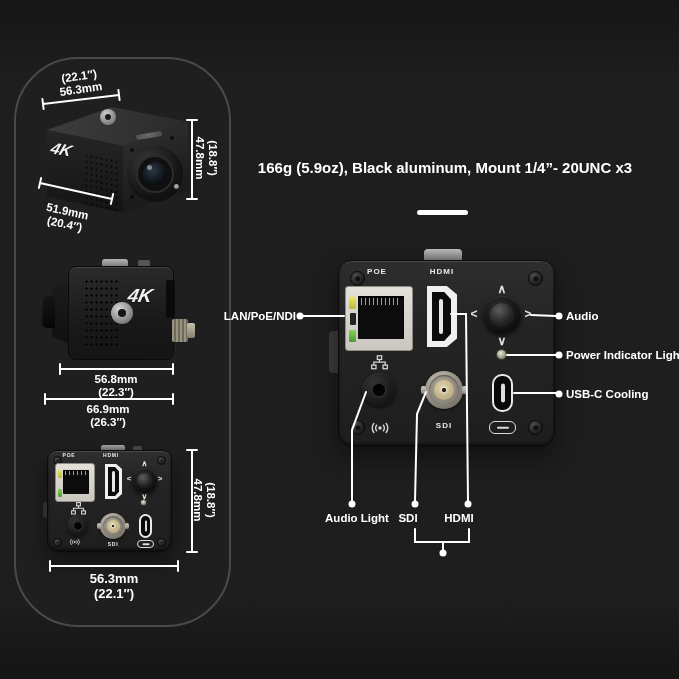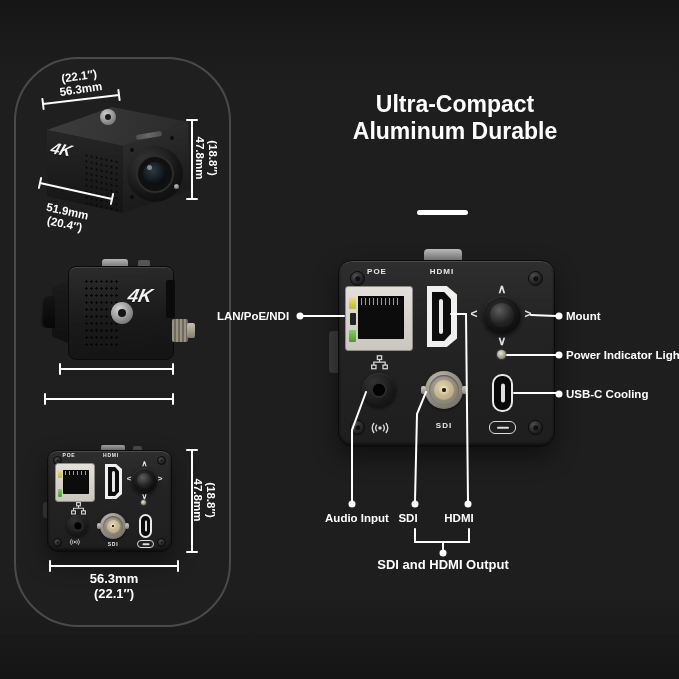--- a/index.html
+++ b/index.html
@@ -45,24 +45,21 @@
   .usbicon i{position:absolute;left:50%;top:50%;transform:translate(-50%,-50%);background:#dcdcda;border-radius:1.5px;}
   .plabel{position:absolute;font-weight:bold;color:#e9e9e9;text-align:center;letter-spacing:1px;}
   .dots{background-image:radial-gradient(circle,#060606 1.1px,transparent 1.35px);}
   .logo4k{position:absolute;font-weight:bold;font-style:italic;color:#f2f2f2;text-shadow:0 1px 1px rgba(0,0,0,.6);}
 </style>
 </head>
 <body>
 
 <div class="canvas">
 
-  <div class="abs ctr" style="left:235px;top:91px;width:440px;font-size:23px;line-height:27px;font-weight:bold;">
-    <div>Ultra-Compact</div>
-    <div>Aluminum Durable</div>
-  </div>
+  <div class="abs ctr" style="left:215px;top:159px;width:460px;font-size:15px;font-weight:bold;">166g (5.9oz), Black aluminum, Mount 1/4”- 20UNC x3</div>
   <div class="abs" style="left:417px;top:210px;width:51px;height:5px;background:#fff;border-radius:3px;"></div>
 
   <div class="pill"></div>
 
   <div class="abs" style="left:47px;top:107px;width:141px;height:39px;background:linear-gradient(100deg,#3d3d3d,#2a2a2a);clip-path:polygon(0 59%,46% 0,100% 38%,54% 100%);"></div>
   <div class="abs" style="left:47px;top:130px;width:76px;height:83px;background:linear-gradient(180deg,#262626,#141414);clip-path:polygon(0 0,100% 19%,100% 100%,0 80%);"></div>
   <div class="abs dots" style="left:84px;top:152px;width:36px;height:52px;background-size:5px 6px;transform:skewY(12deg);transform-origin:left top;"></div>
   <div class="abs" style="left:123px;top:122px;width:67px;height:91px;background:linear-gradient(160deg,#323232,#1b1b1b 75%);clip-path:polygon(0 26%,97% 0,100% 75%,0 100%);"></div>
   <div class="abs" style="left:100px;top:109px;width:16px;height:16px;border-radius:50%;background:radial-gradient(circle at 38% 32%,#cfcfcf,#7e7e7e 70%);">
       <div class="abs" style="left:5px;top:5px;width:6px;height:6px;border-radius:50%;background:#1a1a1a;"></div>
@@ -98,20 +95,28 @@
   <div class="abs" style="left:68px;top:266px;width:104px;height:92px;border-radius:8px;border:1px solid #0a0a0a;background:linear-gradient(175deg,#2c2c2c,#191919 60%,#141414);box-shadow:inset 0 1px 0 rgba(255,255,255,.12);"></div>
   <div class="abs dots" style="left:84px;top:278px;width:36px;height:70px;background-size:5px 7px;"></div>
   <div class="logo4k" style="left:128px;top:285px;font-size:19px;transform:skewX(-12deg);">4K</div>
   <div class="abs" style="left:111px;top:302px;width:22px;height:22px;border-radius:50%;background:radial-gradient(circle at 38% 32%,#d6d6d6,#8a8a8a 60%,#5c5c5c);">
     <div class="abs" style="left:7px;top:7px;width:8px;height:8px;border-radius:50%;background:#141414;"></div>
     </div>
   <div class="abs" style="left:166px;top:280px;width:9px;height:38px;background:#0b0b0b;border-radius:2px;"></div>
   <div class="abs" style="left:172px;top:319px;width:16px;height:23px;background:repeating-linear-gradient(90deg,#98937f 0 2px,#6f6a5c 2px 4px);border-radius:2px;"></div>
   <div class="abs" style="left:187px;top:323px;width:8px;height:15px;background:linear-gradient(#c4bfae,#877f6c);border-radius:2px;"></div>
 
+  <div class="dimtxt" style="left:76px;top:373px;width:80px;">
+    <div>56.8mm</div>
+    <div>(22.3″)</div>
+  </div>
+  <div class="dimtxt" style="left:68px;top:403px;width:80px;">
+    <div>66.9mm</div>
+    <div>(26.3″)</div>
+  </div>
 
   <div class="abs" style="left:101px;top:445px;width:24px;height:7px;border-radius:2px;background:linear-gradient(#a8a8a8,#5f5f5f);"></div>
   <div class="abs" style="left:133px;top:446px;width:9px;height:6px;background:#4a4a4a;border-radius:2px;"></div>
   <div class="abs" style="left:43px;top:502px;width:7px;height:16px;background:#3a3a3a;border-radius:3px 0 0 3px;"></div>
   <div class="panelbody" style="left:47px;top:450px;width:123px;height:100px;border-radius:10px;"></div>
 
   <div class="screw" style="left:53px;top:456px;width:7px;height:7px;">
       <i></i>
     </div>
   <div class="screw" style="left:157px;top:456px;width:7px;height:7px;">
@@ -281,24 +286,23 @@
       <circle cx="559" cy="316" r="3.5"></circle>
       <circle cx="559" cy="355" r="3.5"></circle>
       <circle cx="559" cy="394" r="3.5"></circle>
       <circle cx="352" cy="504" r="3.5"></circle>
       <circle cx="415" cy="504" r="3.5"></circle>
       <circle cx="468" cy="504" r="3.5"></circle>
       <circle cx="443" cy="553" r="3.5"></circle>
     </g>
   </svg>
 
-  <div class="callout" style="left:210px;top:309px;width:86px;text-align:center;">LAN/PoE/NDI</div>
-  <div class="callout" style="left:566px;top:309px;">Mount</div>
+  <div class="callout" style="left:210px;top:309px;width:86px;text-align:right;">LAN/PoE/NDI</div>
+  <div class="callout" style="left:566px;top:309px;">Audio</div>
   <div class="callout" style="left:566px;top:348px;">Power Indicator Light</div>
   <div class="callout" style="left:566px;top:387px;">USB-C  Cooling</div>
-  <div class="callout ctr" style="left:322px;top:511px;width:70px;">Audio Input</div>
+  <div class="callout ctr" style="left:322px;top:511px;width:70px;">Audio Light</div>
   <div class="callout ctr" style="left:394px;top:511px;width:28px;">SDI</div>
   <div class="callout ctr" style="left:440px;top:511px;width:38px;">HDMI</div>
   <div class="abs ctr b" style="left:343px;top:557px;width:200px;font-size:13px;line-height:15px;">
-    <div>SDI and HDMI Output</div>
   </div>
 
 </div>
 
 </body></html>

